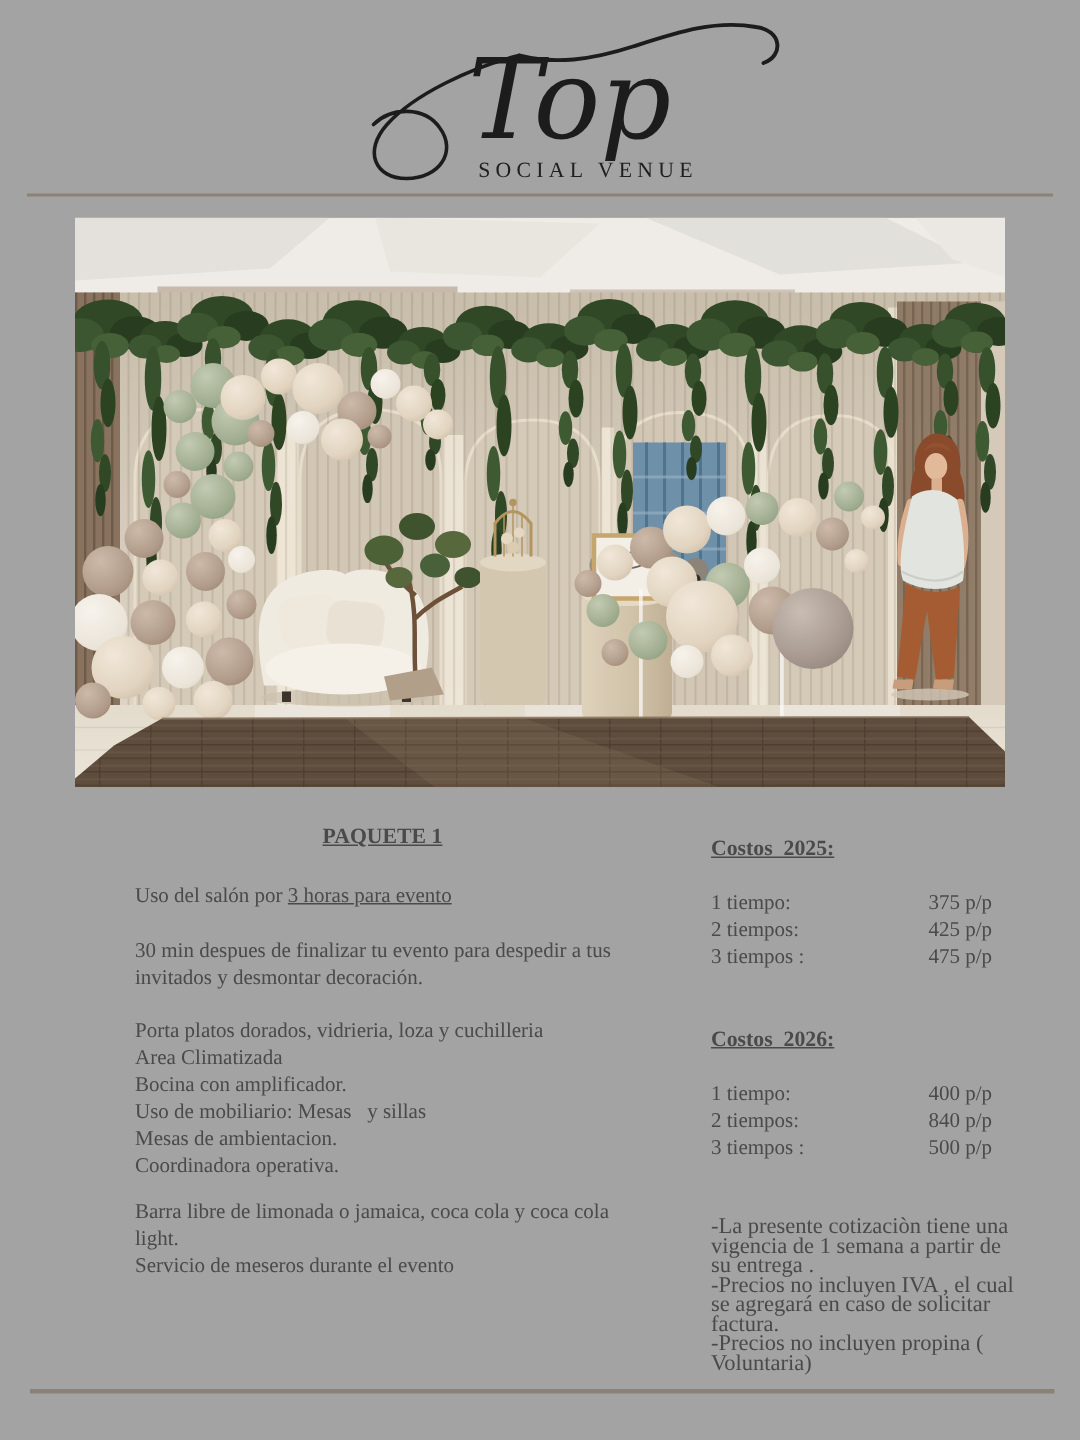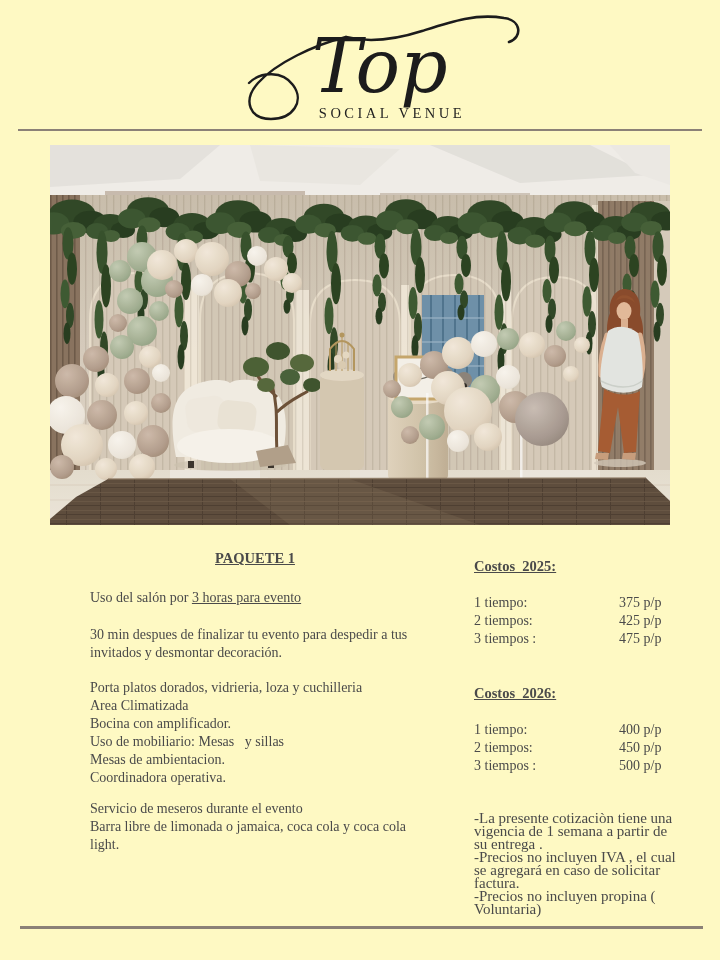--- a/index.html
+++ b/index.html
@@ -1,16 +1,16 @@
 <!DOCTYPE html>
 <html><head>
 <meta charset="utf-8">
 <style>
   html,body{margin:0;padding:0;background:#ffffff;}
-  .page{position:relative;width:720px;height:960px;background:#fef9c3;overflow:hidden;
+  .page{position:relative;width:720px;height:960px;background:#a3a3a3;overflow:hidden;
         font-family:"Liberation Serif",serif;color:#4a4a4a;}
   
   .brand{position:absolute;top:6px;left:50%;transform:translateX(-50%) translateX(10px);}
   .logo-script{font-family:"DejaVu Serif",serif;font-style:italic;font-size:74px;fill:#1c1c1c;}
   .logo-sub{font-family:"Liberation Serif",serif;font-size:14.5px;letter-spacing:3.5px;fill:#1f1f1f;}
   .rule{position:absolute;background:#8b8177;}
   .rule-top{top:129px;left:18px;right:18px;height:2px;}
   .rule-bottom{top:926px;left:20px;right:17px;height:3px;}
   
   .photo{position:absolute;top:145px;left:50px;width:620px;height:380px;margin:0;overflow:hidden;}
@@ -349,39 +349,39 @@
     </div>
     <div class="block-amen">
       <p>Porta platos dorados, vidrieria, loza y cuchilleria</p>
       <p>Area Climatizada</p>
       <p>Bocina con amplificador.</p>
       <p>Uso de mobiliario: Mesas   y sillas</p>
       <p>Mesas de ambientacion.</p>
       <p>Coordinadora operativa.</p>
     </div>
     <div class="block-extras">
+      <p>Barra libre de limonada o jamaica, coca cola y coca cola light.</p>
       <p>Servicio de meseros durante el evento</p>
-      <p>Barra libre de limonada o jamaica, coca cola y coca cola light.</p>
     </div>
   </section>
 
   <aside class="right-col">
     <div>
       <h3 class="price-title">Costos  2025:</h3>
       <div class="price-rows">
         <div class="prow"><span>1 tiempo:</span><span class="pval">375 p/p</span></div>
         <div class="prow"><span>2 tiempos:</span><span class="pval">425 p/p</span></div>
         <div class="prow"><span>3 tiempos :</span><span class="pval">475 p/p</span></div>
       </div>
     </div>
     <div class="sec-2026">
       <h3 class="price-title">Costos  2026:</h3>
       <div class="price-rows">
         <div class="prow"><span>1 tiempo:</span><span class="pval">400 p/p</span></div>
-        <div class="prow"><span>2 tiempos:</span><span class="pval">450 p/p</span></div>
+        <div class="prow"><span>2 tiempos:</span><span class="pval">840 p/p</span></div>
         <div class="prow"><span>3 tiempos :</span><span class="pval">500 p/p</span></div>
       </div>
     </div>
     <div class="notes">
       <p>-La presente cotizaciòn tiene una vigencia de 1 semana a partir de su entrega .</p>
       <p>-Precios no incluyen IVA , el cual se agregará en caso de solicitar factura.</p>
       <p>-Precios no incluyen propina ( Voluntaria)</p>
     </div>
   </aside>
 

